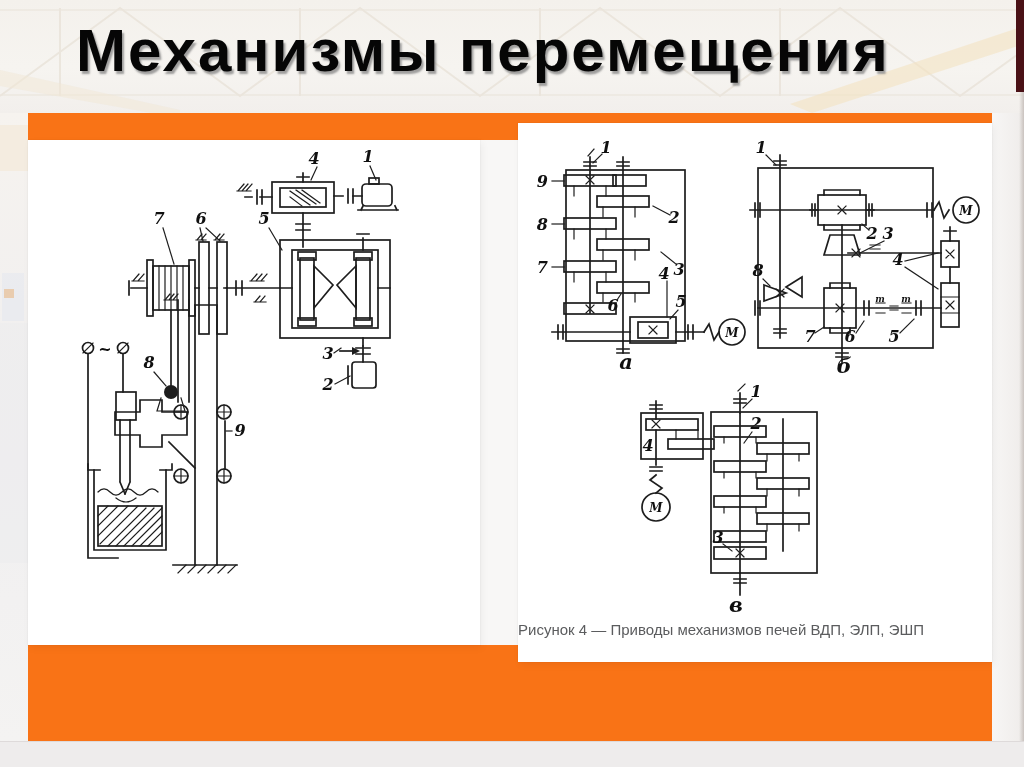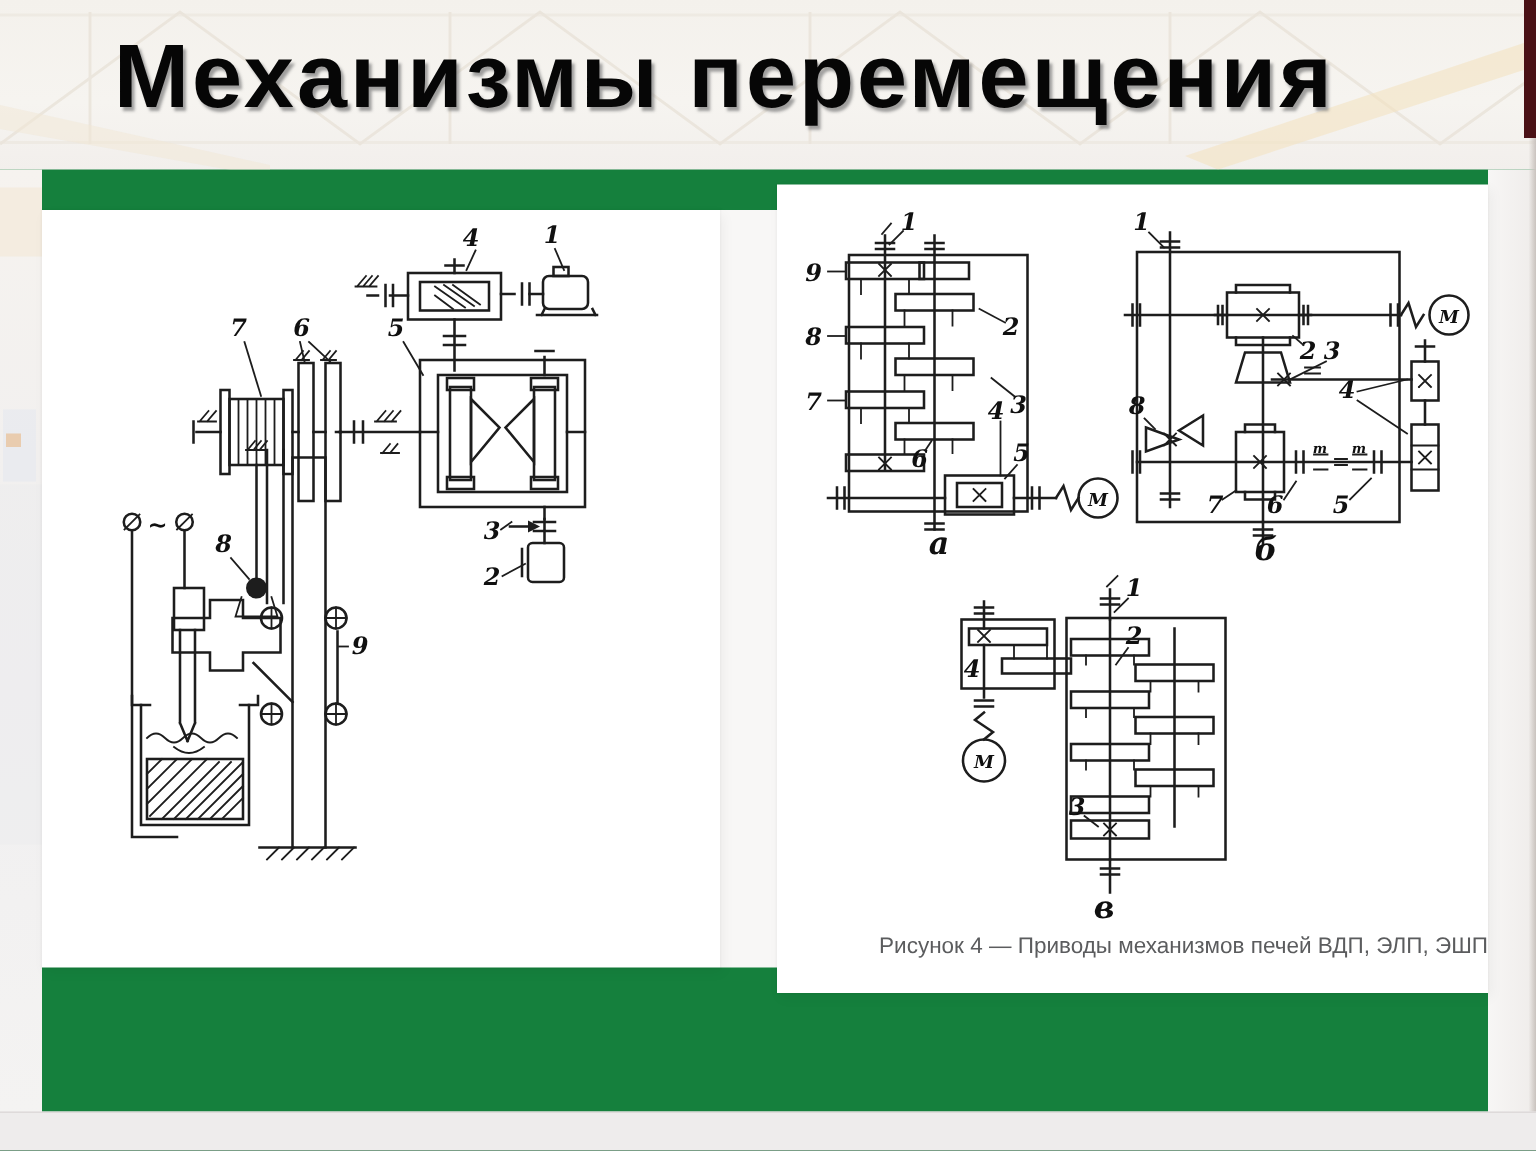--- a/index.html
+++ b/index.html
@@ -1,17 +1,17 @@
 <!DOCTYPE html>
 <html><head>
 <meta charset="utf-8">
 <style>
   html,body{margin:0;padding:0;background:#888;}
   .stage{position:relative;width:1024px;height:767px;overflow:hidden;
-         background:#15803d;font-family:"Liberation Sans",sans-serif;}
+         background:#f97316;font-family:"Liberation Sans",sans-serif;}
   
   .photo-band{position:absolute;left:0;top:0;width:1024px;height:113px;
       background:linear-gradient(180deg,#f4f1ec 0%,#f6f4f0 60%,#f2efec 100%);}
   .left-margin{position:absolute;left:0;top:113px;width:28px;height:629px;
       background:linear-gradient(180deg,#f6f3ef 0%,#f2f0ef 30%,#f0eff0 55%,#f4f3f2 100%);}
   .right-margin{position:absolute;left:992px;top:113px;width:32px;height:629px;
       background:linear-gradient(90deg,#f7f6f5,#efecea);}
   .mid-gap{position:absolute;left:480px;top:140px;width:38px;height:505px;background:#f8f7f6;}
   .accent-stripe{position:absolute;left:1016px;top:0;width:8px;height:92px;background:#4a1116;}
   .right-edge-line{position:absolute;left:1019px;top:92px;width:5px;height:650px;
@@ -19,21 +19,21 @@
   .footer{position:absolute;left:0;top:741px;width:1024px;height:26px;
       background:#eeecec;border-top:1px solid #dedada;}
   .title{position:absolute;left:76px;top:16px;width:900px;
       font-size:60px;font-weight:700;letter-spacing:2px;color:#060606;
       text-shadow:2px 3px 2px rgba(130,130,130,.75);white-space:nowrap;}
   .panel{position:absolute;background:#ffffff;
       box-shadow:0 0 0 1px rgba(0,0,0,.02),2px 3px 8px rgba(0,0,0,.05);}
   .panel-left{left:28px;top:140px;width:452px;height:505px;}
   .panel-right{left:518px;top:123px;width:474px;height:539px;}
   .caption{color:#5b5c5e;font-size:16px;text-align:center;line-height:1.6;}
-  .caption-right{color:#5b5c5e;font-size:15px;text-align:right;margin-top:2px;}
+  .caption-right{color:#5b5c5e;font-size:15px;text-align:left;margin-top:2px;}
   
   svg.draw path,svg.draw rect,svg.draw circle,svg.draw polygon,svg.draw line{
       stroke:#1d1d1d;stroke-width:1.7;fill:none;stroke-linecap:square;stroke-linejoin:miter;}
   svg.draw .thin{stroke-width:1.2;}
   svg.draw .fillink{fill:#1d1d1d;stroke:none;}
   svg.draw text{stroke:none;fill:#101010;
       font-family:"DejaVu Serif",serif;font-style:italic;font-weight:700;font-size:16px;}
   svg.draw text.subl{font-size:21px;}
   svg.draw text.motor{font-size:12px;}
   svg.draw text.tiny{font-size:9px;}

